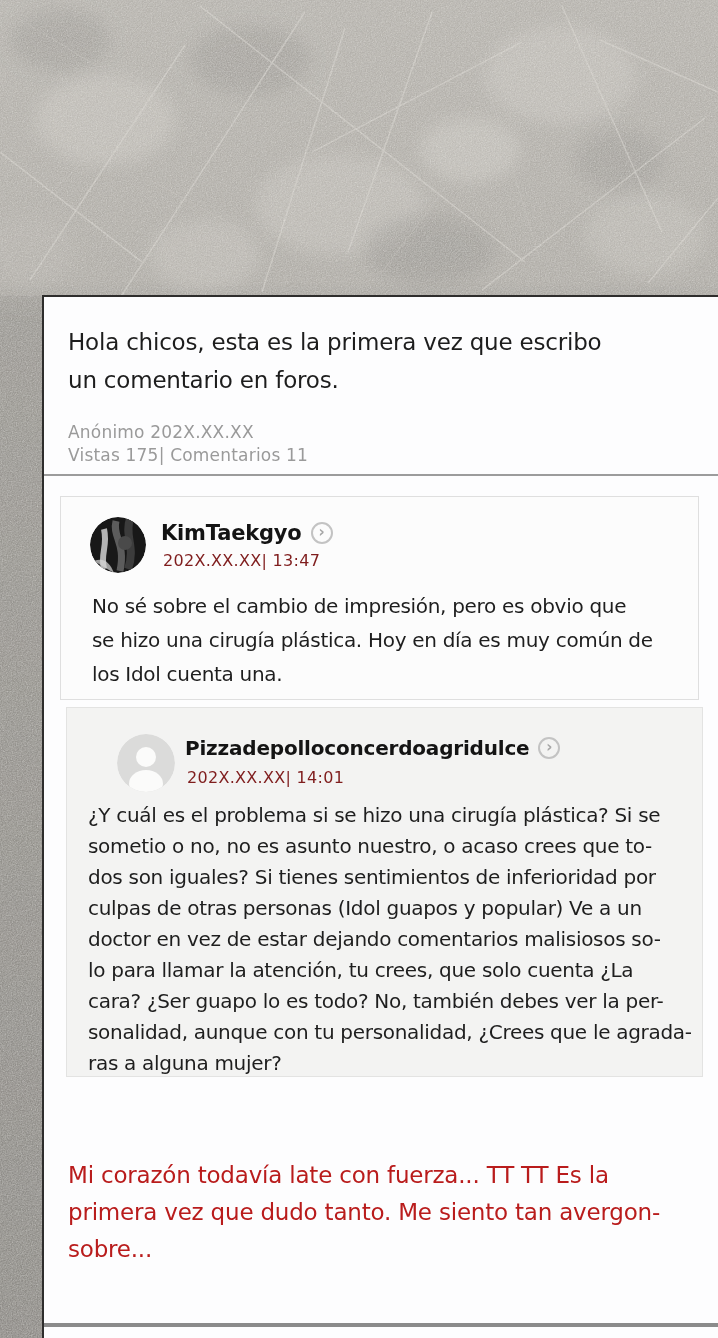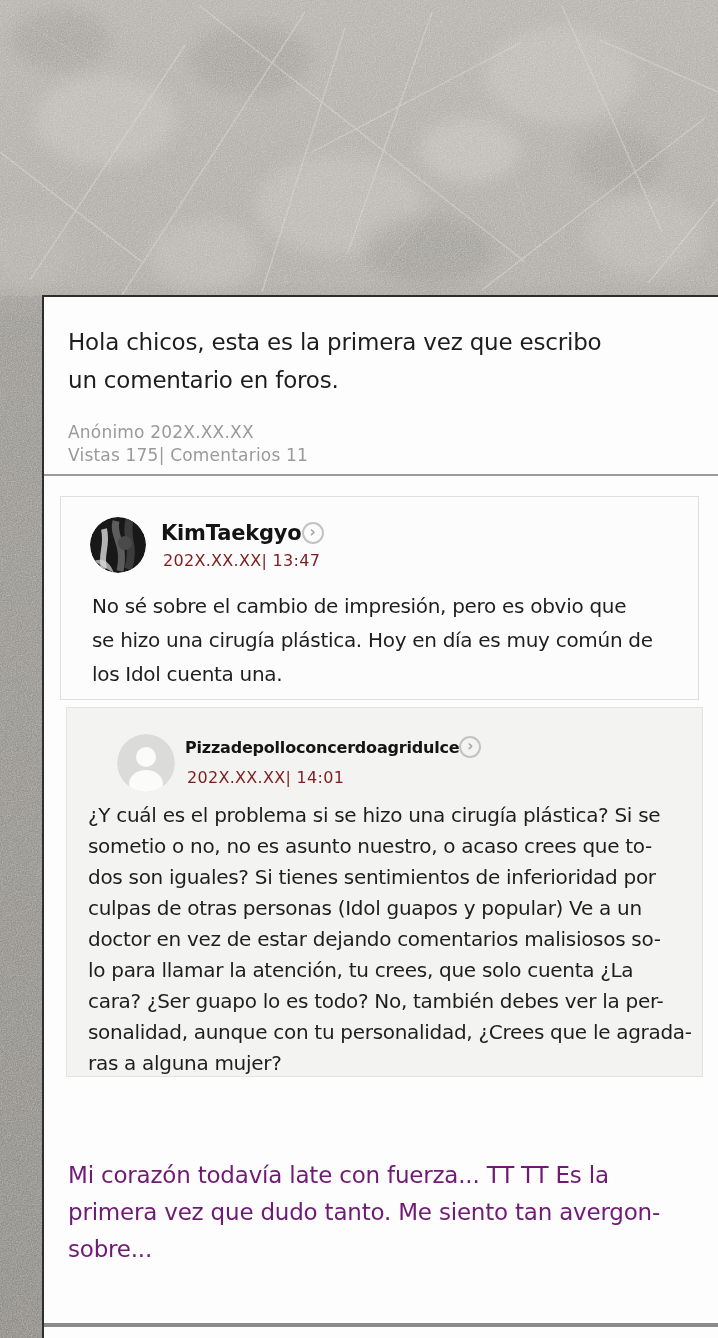--- a/index.html
+++ b/index.html
@@ -35,39 +35,39 @@
   
   .card1{
     left:16px;top:199px;width:639px;height:204px;
     background:#fcfcfc;border:1px solid #dfdfdf;box-sizing:border-box;
   }
   .card2{
     left:22px;top:410px;width:637px;height:370px;
     background:#f3f3f2;border:1px solid #e3e3e2;box-sizing:border-box;
   }
   .avatar{border-radius:50%;overflow:hidden;display:block;}
-  .name-row{display:flex;align-items:center;}
+  .name-row{display:flex;align-items:center;gap:9px;}
   .username{font-weight:bold;color:#141414;letter-spacing:-0.2px;}
   .u1{font-size:21px;}
-  .u2{font-size:16px;}
+  .u2{font-size:20px;}
   .chev{
     width:18px;height:18px;border-radius:50%;
     border:2px solid #c3c3c3;color:#a7a7a7;
     font-size:15px;line-height:16px;text-align:center;font-weight:bold;
     flex:0 0 auto;
   }
   .timestamp{font-size:16px;color:#7f1d1d;letter-spacing:0.3px;}
   .body-line{
     font-size:20px;color:#1e1e1e;letter-spacing:-0.3px;white-space:nowrap;
   }
   .body1 .body-line{line-height:34px;}
   .body2 .body-line{line-height:31px;}
   .closing{
     left:24px;top:860px;width:648px;
-    font-size:23px;line-height:37px;color:#701a75;letter-spacing:-0.2px;
+    font-size:23px;line-height:37px;color:#b91c1c;letter-spacing:-0.2px;
   }
 </style>
 </head>
 <body>
 
 <div id="stage">
 
   <svg class="abs" style="left:0;top:0" width="718" height="1338" viewBox="0 0 718 1338">
     <defs>
       <linearGradient id="baseg" x1="0" y1="0" x2="0" y2="1">

